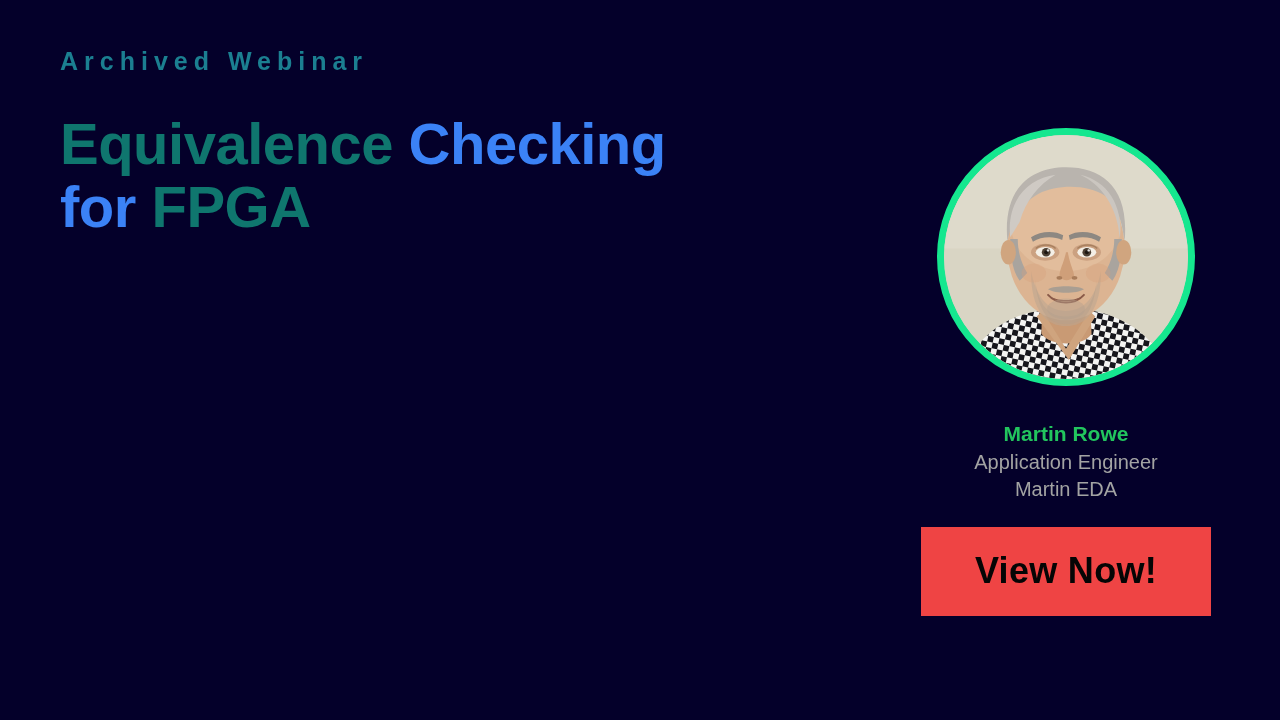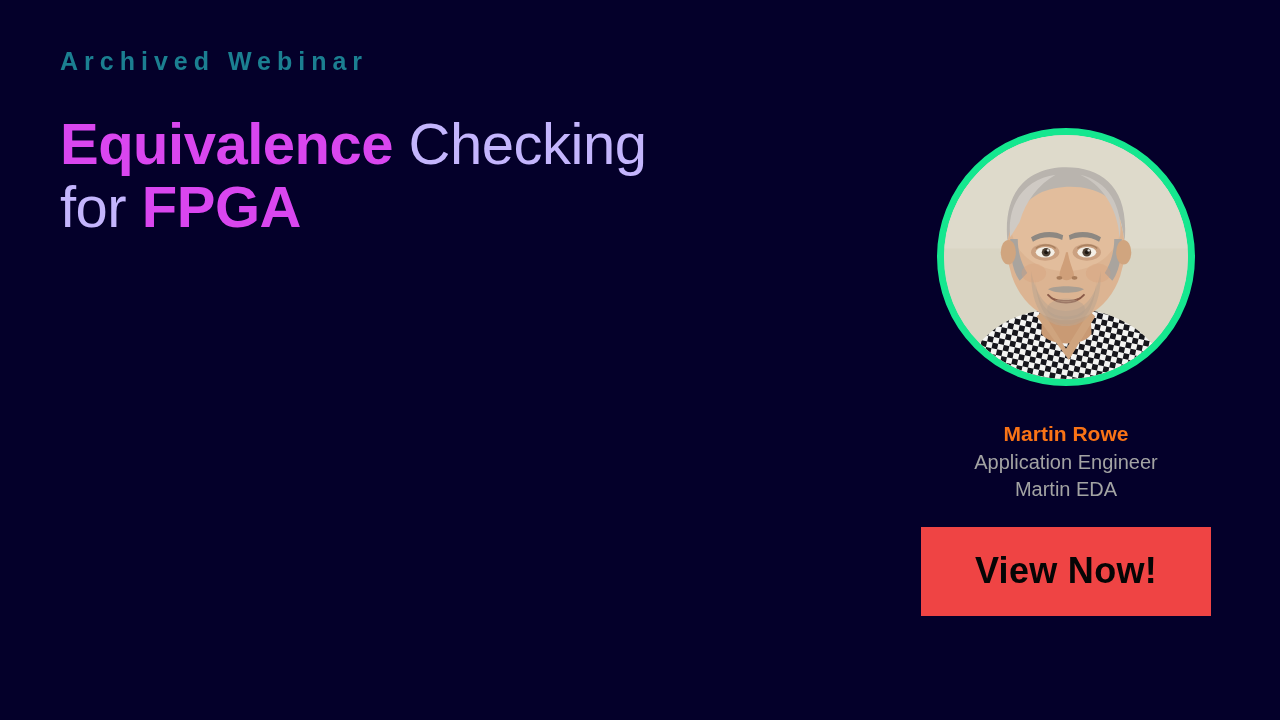--- a/index.html
+++ b/index.html
@@ -32,26 +32,26 @@
   }
   #headline {
     margin-top:36px;
     font-size:58px;
     line-height:63px;
     color:#ffffff;
     font-weight:400;
     letter-spacing:-0.5px;
   }
   #headline .hl-accent {
-    color:#d946ef;
+    color:#0f766e;
     font-weight:700;
   }
   #headline .hl-plain {
-    color:#c4b5fd;
-    font-weight:400;
+    color:#3b82f6;
+    font-weight:700;
   }
   .headline-line { display:block; white-space:nowrap; }
 
   
   #ondemand-row {
     position:absolute;
     left:51px; top:475px;
     display:flex;
     align-items:center;
   }
@@ -103,21 +103,21 @@
   }
   #avatar svg { display:block; width:100%; height:100%; }
 
   #speaker-block {
     margin-top:34px;
     line-height:1.37;
   }
   #speaker-name {
     font-size:21px;
     font-weight:700;
-    color:#f97316;
+    color:#22c55e;
   }
   .speaker-sub {
     font-size:20px;
     font-weight:400;
     color:#a3a3a3;
     display:block;
   }
 
   #view-now-button {
     margin:23px auto 0 auto;

